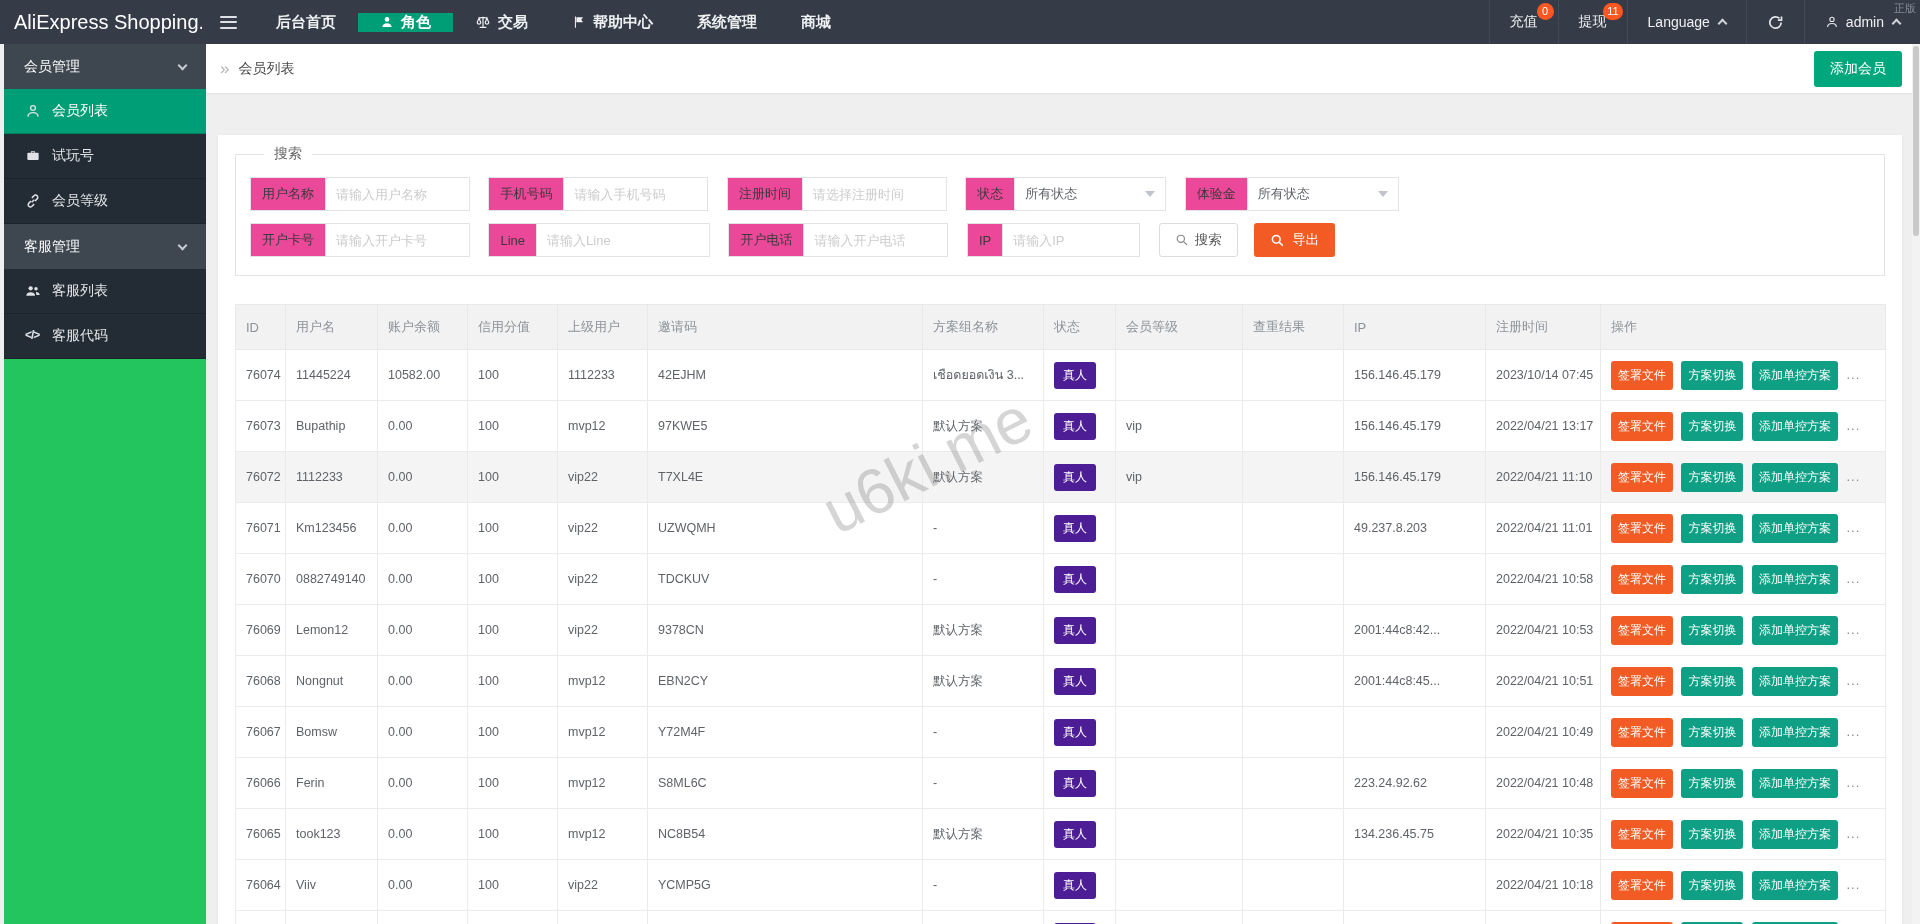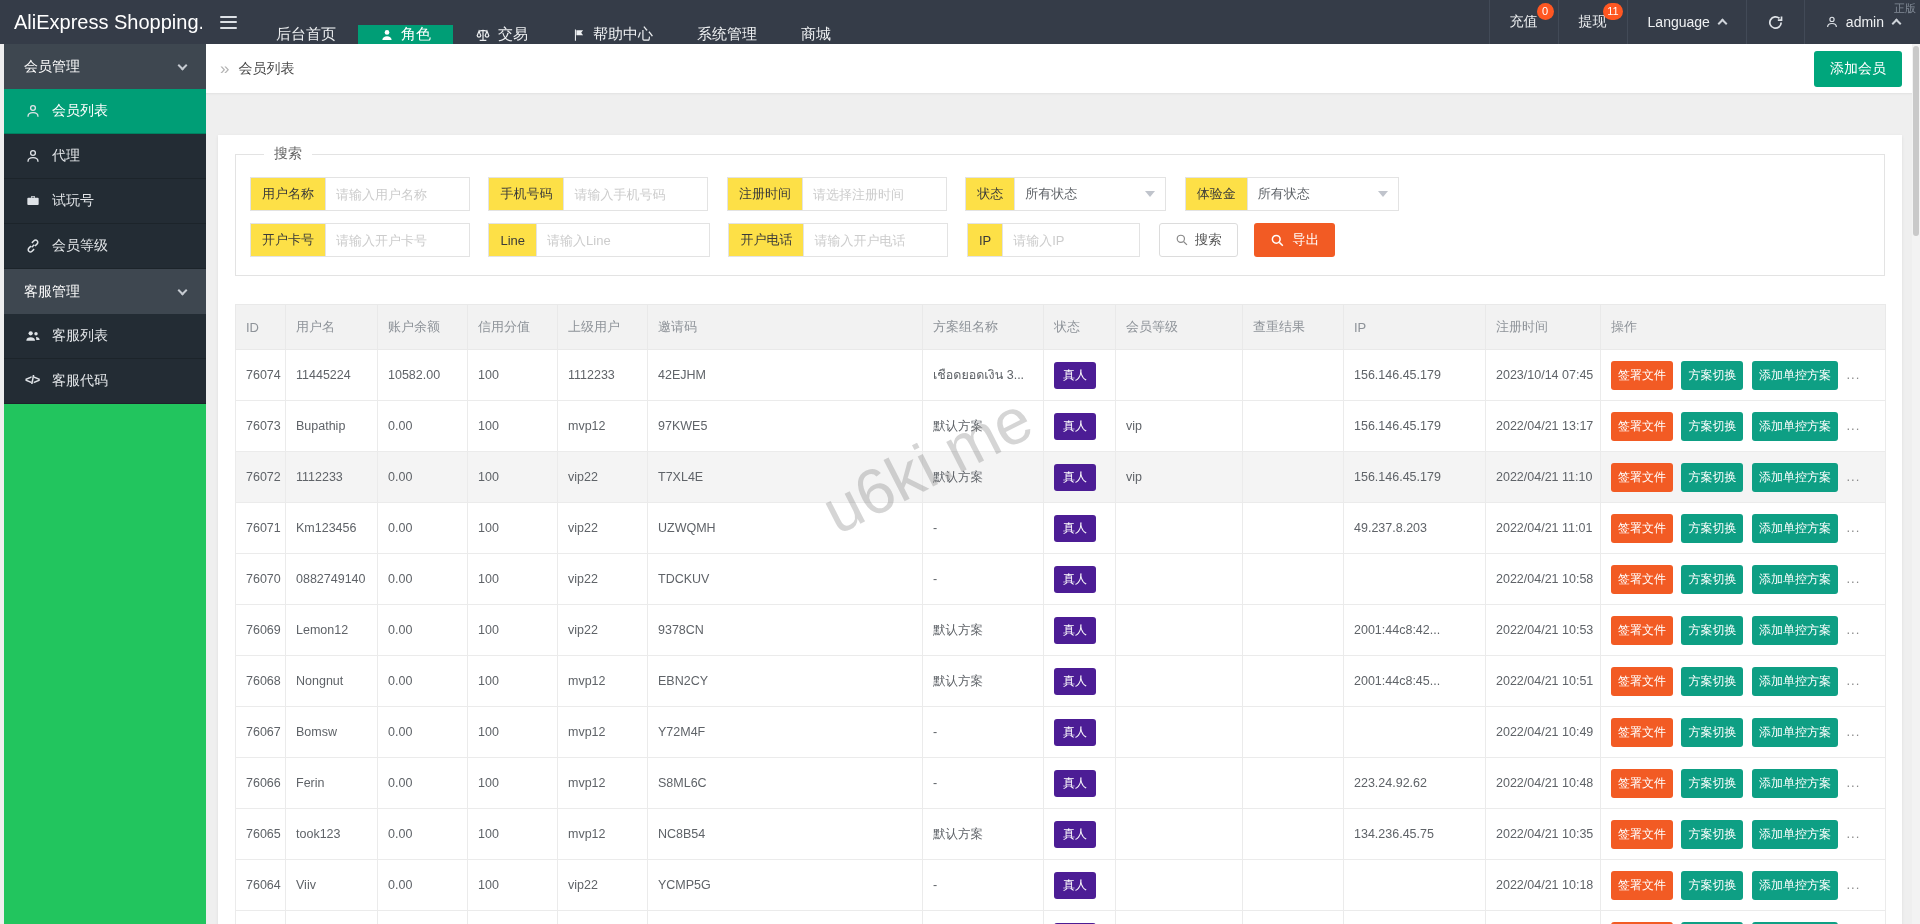--- a/index.html
+++ b/index.html
@@ -6,21 +6,21 @@
   html,body { width:1920px; height:924px; overflow:hidden; }
   body { font-family:"Liberation Sans","DejaVu Sans",sans-serif; background:#efefef; position:relative; color:#333; }
   svg { display:block; }
 
   
   .topbar { position:absolute; top:0; left:0; width:1920px; height:44px; background:#353c48; display:flex; align-items:stretch; z-index:30; }
   .logo { width:202px; display:flex; align-items:center; padding-left:14px; color:#fff; font-size:20px; white-space:nowrap; overflow:hidden; }
   .collapse-btn { width:52px; display:flex; align-items:center; justify-content:center; cursor:pointer; }
   .ham { width:17px; height:13px; display:flex; flex-direction:column; justify-content:space-between; }
   .ham i { display:block; height:2px; background:#dde1e6; border-radius:1px; }
-  .nav { display:flex; align-items:flex-end; }
+  .nav { display:flex; align-items:center;font-weight:bold; }
   .nav-item { display:flex; align-items:center; gap:7px; padding:0 22px; font-size:15px; color:#eef0f2; cursor:pointer; }
   .nav-item.active { background:#009e76; color:#fff; }
   .topbar-right { margin-left:auto; display:flex; align-items:stretch;padding-left:22px; }
   .tr-item { position:relative; display:flex; align-items:center; padding:0 20px; font-size:14px; color:#eef0f2; border-left:1px solid #424a57; cursor:pointer; }
   .badge { position:absolute; top:3px; right:4px; min-width:17px; height:17px; line-height:17px; padding:0 4px; background:#ff5722; color:#fff; font-size:11px; text-align:center; border-radius:9px; }
   .chev-up { width:7px; height:7px; border-left:2px solid #cfd4da; border-top:2px solid #cfd4da; transform:rotate(45deg); margin-left:9px; margin-top:3px; }
   .corner-tag { position:absolute; top:1px; right:4px; font-size:11px; color:#828b97; z-index:40; }
 
   
   .sidebar { position:absolute; top:44px; left:4px; bottom:0; width:202px; background:#22c55e; z-index:20; }
@@ -36,21 +36,21 @@
   .crumb-arrows { color:#b3b3b3; font-size:17px; margin-right:9px; }
   .crumb-title { font-size:14px; color:#4a4a4a; }
   .add-btn { margin-left:auto; background:#00a67c; border:none; color:#fff; font-size:14px; padding:9px 16px; border-radius:3px; cursor:pointer; font-family:inherit; }
 
   
   .panel { position:absolute; top:135px; left:218px; width:1684px; height:820px; background:#fff; box-shadow:0 1px 3px rgba(0,0,0,.08); z-index:5; }
 
   fieldset.search { margin:10px 17px 16px; border:1px solid #e3e3e3; padding:2px 14px 18px; }
   fieldset.search legend { margin-left:14px; padding:0 10px; font-size:14px; color:#666; }
   .fg { display:inline-flex; height:34px; margin:12px 14px 0 0; vertical-align:top; }
-  .fg-label { display:flex; align-items:center; padding:0 11px; background:#fde047; border:1px solid #e3e3e3; border-right:none; font-size:13px; color:#3a3a3a; white-space:nowrap; }
+  .fg-label { display:flex; align-items:center; padding:0 11px; background:#ec4899; border:1px solid #e3e3e3; border-right:none; font-size:13px; color:#3a3a3a; white-space:nowrap; }
   .fg input { width:145px; height:34px; border:1px solid #e3e3e3; padding:0 10px; font-size:13px; color:#333; outline:none; font-family:inherit; }
   .fg input::placeholder { color:#ccc; }
   .fg-select { width:152px; display:flex; align-items:center; justify-content:space-between; border:1px solid #e3e3e3; padding:0 10px; font-size:13px; color:#5f6368; cursor:pointer; background:#fff; }
   .caret { width:0; height:0; border-left:5px solid transparent; border-right:5px solid transparent; border-top:6px solid #c0c4cc; }
   .btn-search { height:34px; margin:12px 12px 0 0; padding:0 15px; display:inline-flex; align-items:center; gap:6px; background:#fff; border:1px solid #dcdcdc; border-radius:3px; color:#555; font-size:13.5px; cursor:pointer; vertical-align:top; font-family:inherit; }
   .btn-export { height:34px; margin:12px 0 0 0; padding:12px 16px; display:inline-flex; align-items:center; gap:7px; background:#f25b24; border:none; border-radius:3px; color:#fff; font-size:13.5px; cursor:pointer; vertical-align:top; font-family:inherit; }
 
   .tbl-wrap { margin:28px 17px 0; }
   table { width:1650px; border-collapse:collapse; table-layout:fixed; }
   th { background:#f2f2f2; color:#8e9399; font-weight:normal; font-size:13px; text-align:left; padding:13px 10px; border:1px solid #e9e9e9; white-space:nowrap; overflow:hidden; }
@@ -145,27 +145,20 @@
   <div class="side-title">
     <span>会员管理</span>
     <span class="chev-down"></span>
   </div>
   <div class="side-item active">
     <svg class="icn" viewBox="0 0 24 24" fill="none" stroke="currentColor" stroke-width="2">
         <circle cx="12" cy="7.5" r="3.6"></circle>
         <path d="M4.5 20.5c0-4 3.5-6 7.5-6s7.5 2 7.5 6"></path>
       </svg>
     <span>会员列表</span>
-  </div>
-  <div class="side-item">
-    <svg class="icn" viewBox="0 0 24 24" fill="none" stroke="currentColor" stroke-width="2">
-        <circle cx="12" cy="7.5" r="3.6"></circle>
-        <path d="M4.5 20.5c0-4 3.5-6 7.5-6s7.5 2 7.5 6"></path>
-      </svg>
-    <span>代理</span>
   </div>
   <div class="side-item">
     <svg class="icn" viewBox="0 0 24 24" fill="currentColor">
         <path d="M9 5h6v2h-2V6h-2v1H9z"></path>
         <rect x="3.5" y="7" width="17" height="11" rx="1.5"></rect>
       </svg>
     <span>试玩号</span>
   </div>
   <div class="side-item">
     <svg class="icn" viewBox="0 0 24 24" fill="none" stroke="currentColor" stroke-width="2.2">

